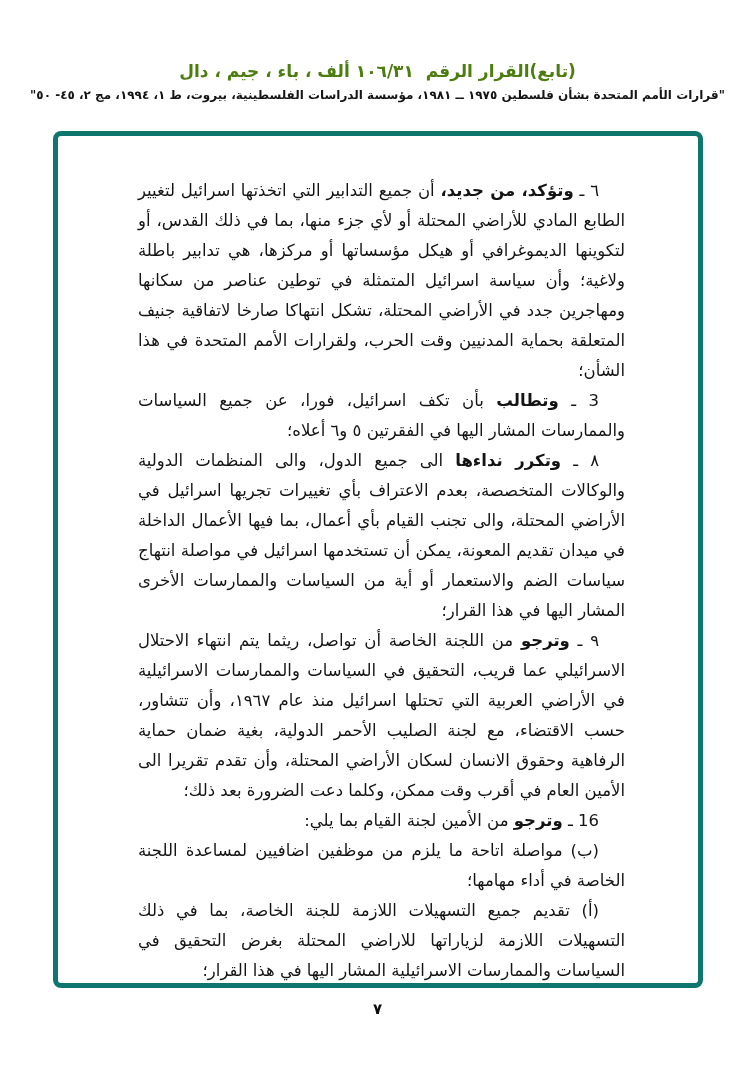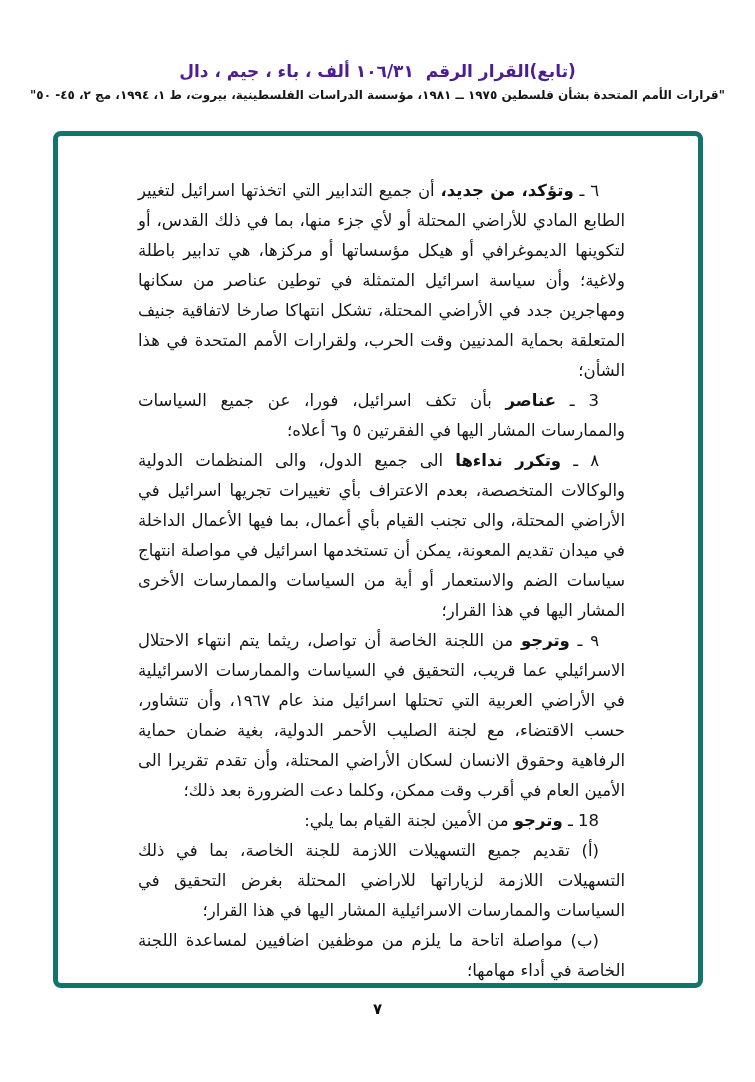--- a/index.html
+++ b/index.html
@@ -8,21 +8,21 @@
     background: #ffffff;
     font-family: "DejaVu Sans", sans-serif;
     color: #111111;
     overflow: hidden;
     position: relative;
   }
   .page { position: relative; width: 755px; height: 1082px; background: #fff; }
 
   .header { position: absolute; top: 58px; left: 0; width: 755px; text-align: center; direction: rtl; }
   .doc-title {
-    font-size: 17px; font-weight: bold; color: #4c1d95;
+    font-size: 17px; font-weight: bold; color: #4d7c0f;
     letter-spacing: 0.3px; line-height: 26px;
   }
   .doc-source {
     font-size: 12px; font-weight: bold; color: #151515;
     line-height: 18px; margin-top: 2px;
     letter-spacing: 0.1px;
   }
 
   .frame {
     position: absolute; left: 53px; top: 131px;
@@ -61,30 +61,30 @@
   <div class="header">
     <div class="doc-title">(تابع)القرار الرقم &nbsp;١٠٦/٣١ ألف ، باء ، جيم ، دال</div>
     <div class="doc-source">"قرارات الأمم المتحدة بشأن فلسطين ١٩٧٥ ــ ١٩٨١، مؤسسة الدراسات الفلسطينية، بيروت، ط ١، ١٩٩٤، مج ٢، ٤٥- ٥٠"</div>
   </div>
 
   <div class="frame">
     <div class="doc-body" dir="rtl">
 
       <p><span class="para-number">٦ ـ </span><span class="lead-bold">وتؤكد، من جديد،</span><span> أن جميع التدابير التي اتخذتها اسرائيل لتغيير الطابع المادي للأراضي المحتلة أو لأي جزء منها، بما في ذلك القدس، أو لتكوينها الديموغرافي أو هيكل مؤسساتها أو مركزها، هي تدابير باطلة ولاغية؛ وأن سياسة اسرائيل المتمثلة في توطين عناصر من سكانها ومهاجرين جدد في الأراضي المحتلة، تشكل انتهاكا صارخا لاتفاقية جنيف المتعلقة بحماية المدنيين وقت الحرب، ولقرارات الأمم المتحدة في هذا الشأن؛</span></p>
 
-      <p><span class="para-number">3 ـ </span><span class="lead-bold">عناصر</span><span> بأن تكف اسرائيل، فورا، عن جميع السياسات والممارسات المشار اليها في الفقرتين ٥ و٦ أعلاه؛</span></p>
+      <p><span class="para-number">3 ـ </span><span class="lead-bold">وتطالب</span><span> بأن تكف اسرائيل، فورا، عن جميع السياسات والممارسات المشار اليها في الفقرتين ٥ و٦ أعلاه؛</span></p>
 
       <p><span class="para-number">٨ ـ </span><span class="lead-bold">وتكرر نداءها</span><span> الى جميع الدول، والى المنظمات الدولية والوكالات المتخصصة، بعدم الاعتراف بأي تغييرات تجريها اسرائيل في الأراضي المحتلة، والى تجنب القيام بأي أعمال، بما فيها الأعمال الداخلة في ميدان تقديم المعونة، يمكن أن تستخدمها اسرائيل في مواصلة انتهاج سياسات الضم والاستعمار أو أية من السياسات والممارسات الأخرى المشار اليها في هذا القرار؛</span></p>
 
       <p><span class="para-number">٩ ـ </span><span class="lead-bold">وترجو</span><span> من اللجنة الخاصة أن تواصل، ريثما يتم انتهاء الاحتلال الاسرائيلي عما قريب، التحقيق في السياسات والممارسات الاسرائيلية في الأراضي العربية التي تحتلها اسرائيل منذ عام ١٩٦٧، وأن تتشاور، حسب الاقتضاء، مع لجنة الصليب الأحمر الدولية، بغية ضمان حماية الرفاهية وحقوق الانسان لسكان الأراضي المحتلة، وأن تقدم تقريرا الى الأمين العام في أقرب وقت ممكن، وكلما دعت الضرورة بعد ذلك؛</span></p>
 
-      <p><span class="para-number">18 ـ </span><span class="lead-bold">وترجو</span><span> من الأمين لجنة القيام بما يلي:</span></p>
+      <p><span class="para-number">16 ـ </span><span class="lead-bold">وترجو</span><span> من الأمين لجنة القيام بما يلي:</span></p>
+
+      <p><span class="para-number">(ب) </span><span>مواصلة اتاحة ما يلزم من موظفين اضافيين لمساعدة اللجنة الخاصة في أداء مهامها؛</span></p>
 
       <p><span class="para-number">(أ) </span><span>تقديم جميع التسهيلات اللازمة للجنة الخاصة، بما في ذلك التسهيلات اللازمة لزياراتها للاراضي المحتلة بغرض التحقيق في السياسات والممارسات الاسرائيلية المشار اليها في هذا القرار؛</span></p>
-
-      <p><span class="para-number">(ب) </span><span>مواصلة اتاحة ما يلزم من موظفين اضافيين لمساعدة اللجنة الخاصة في أداء مهامها؛</span></p>
 
     </div>
   </div>
 
   <div class="page-number">٧</div>
 
 </div>
 
 </body></html>

